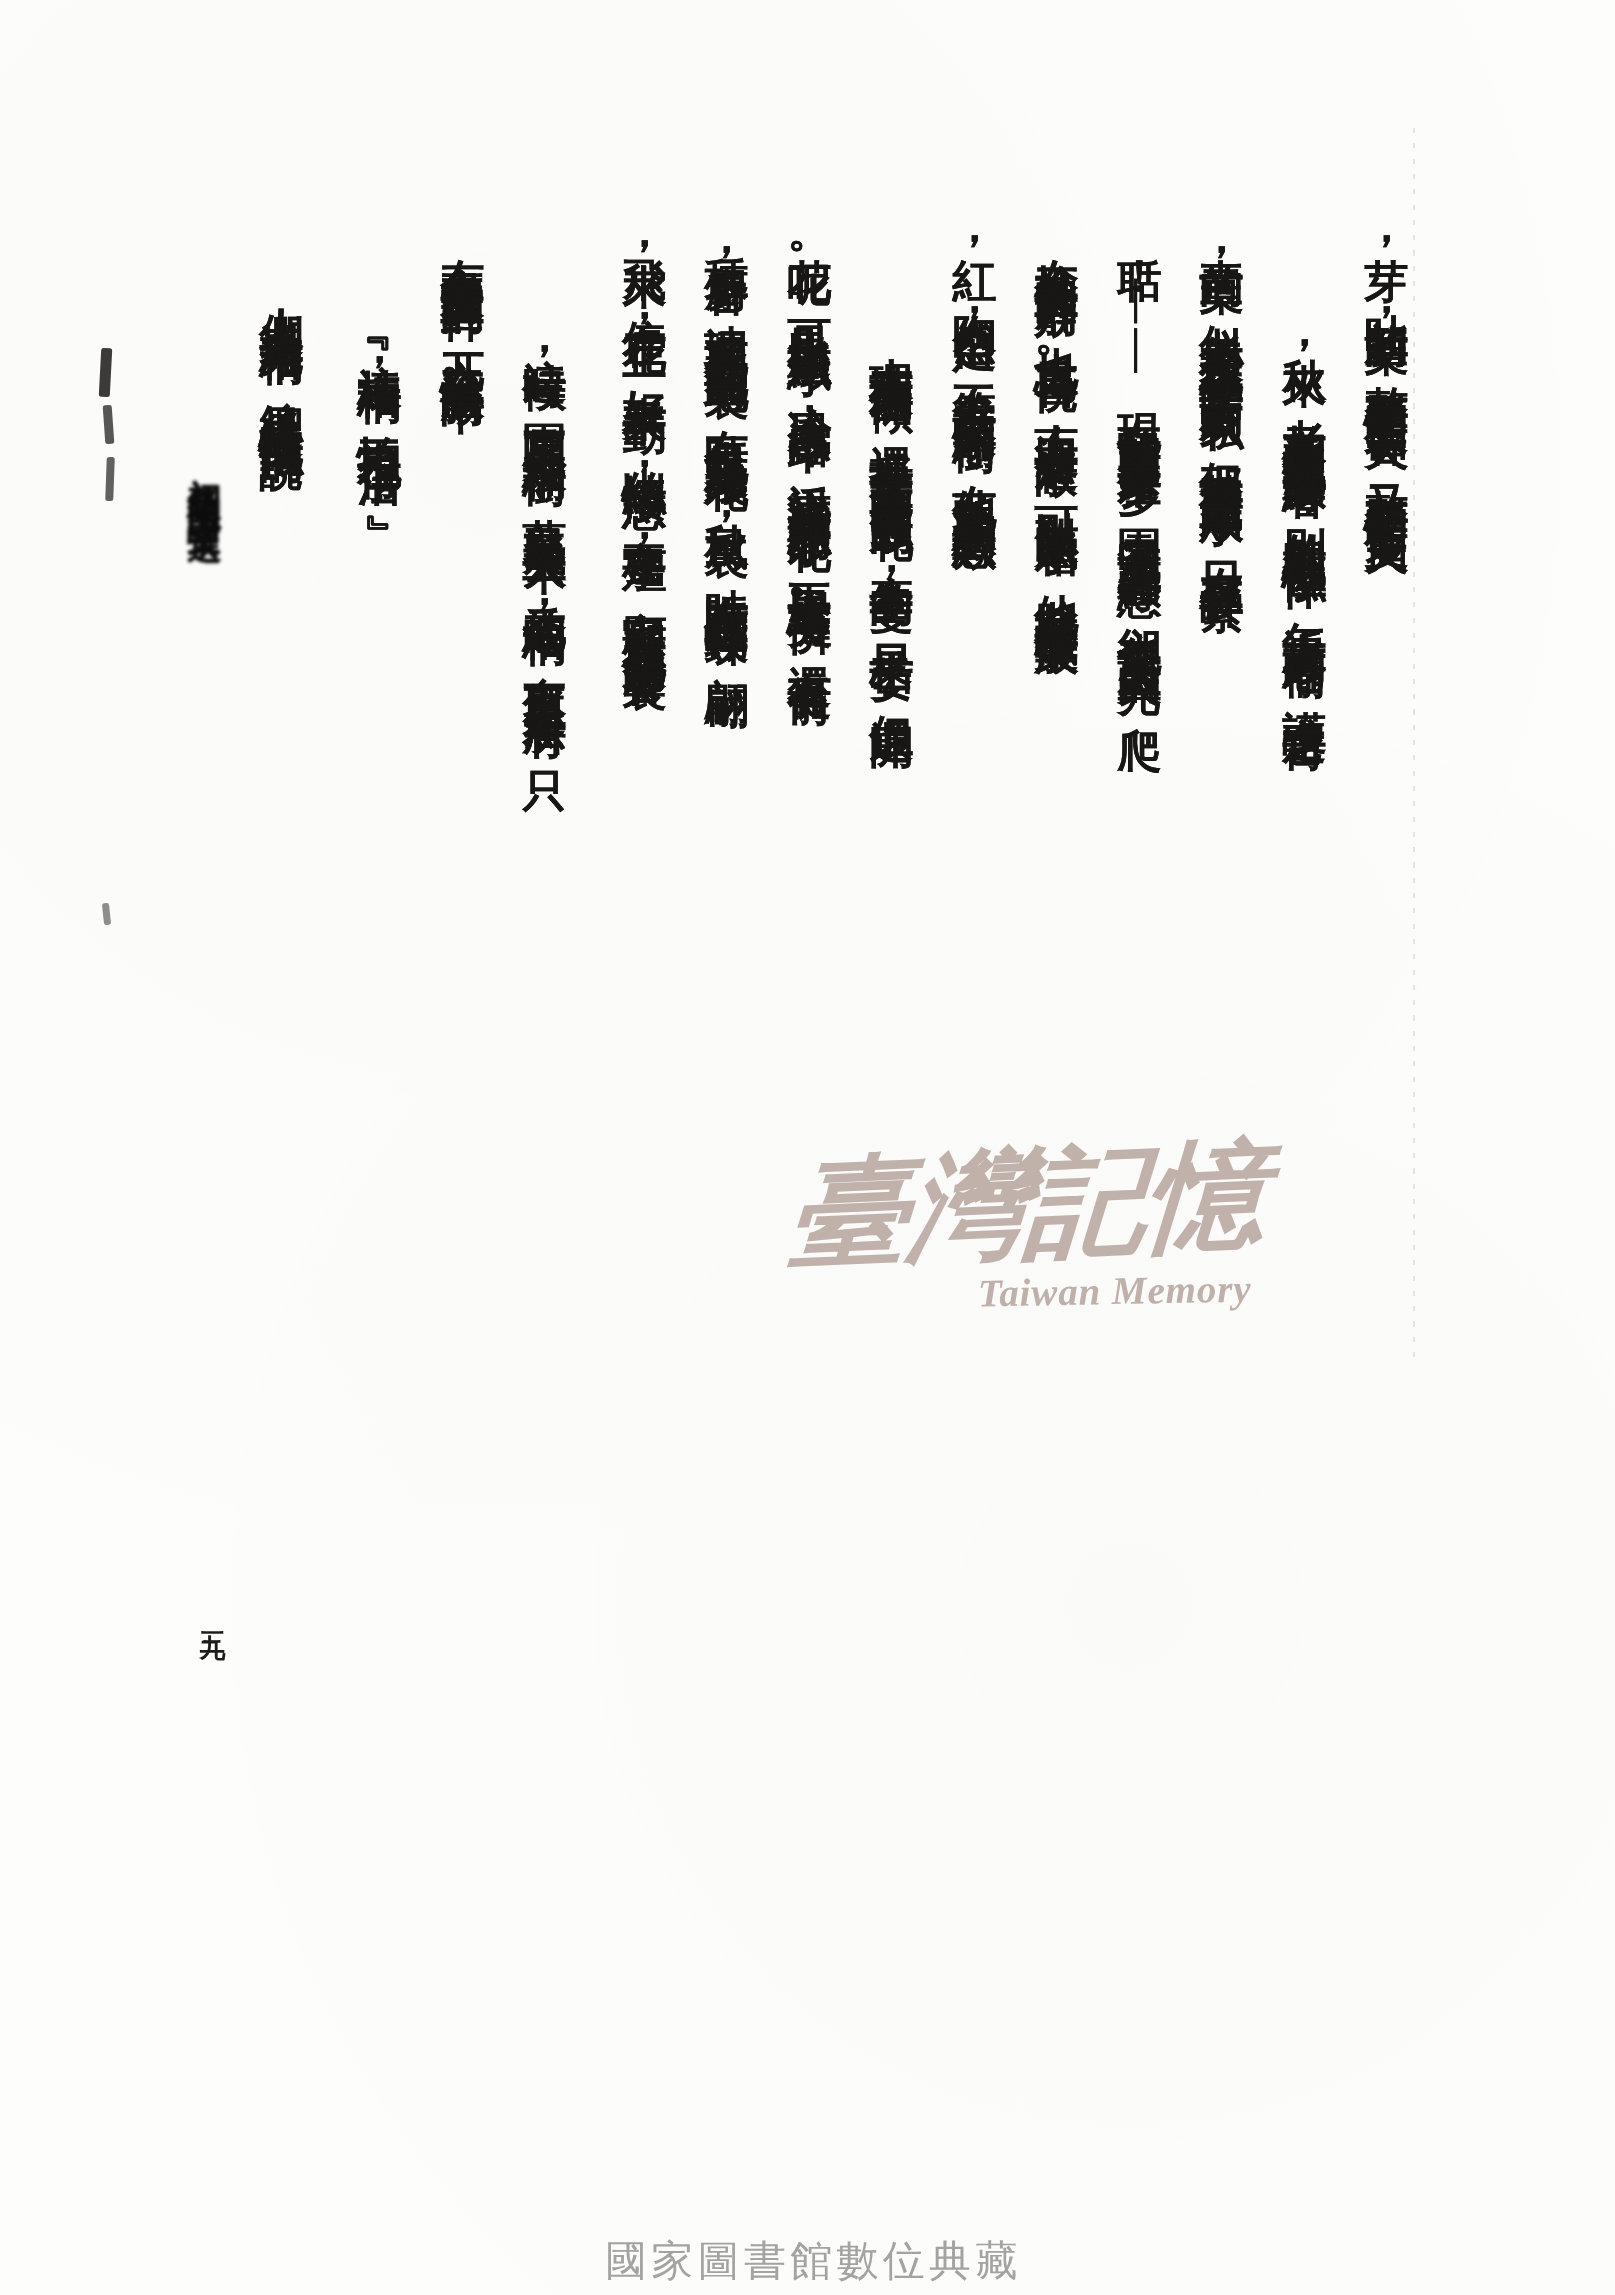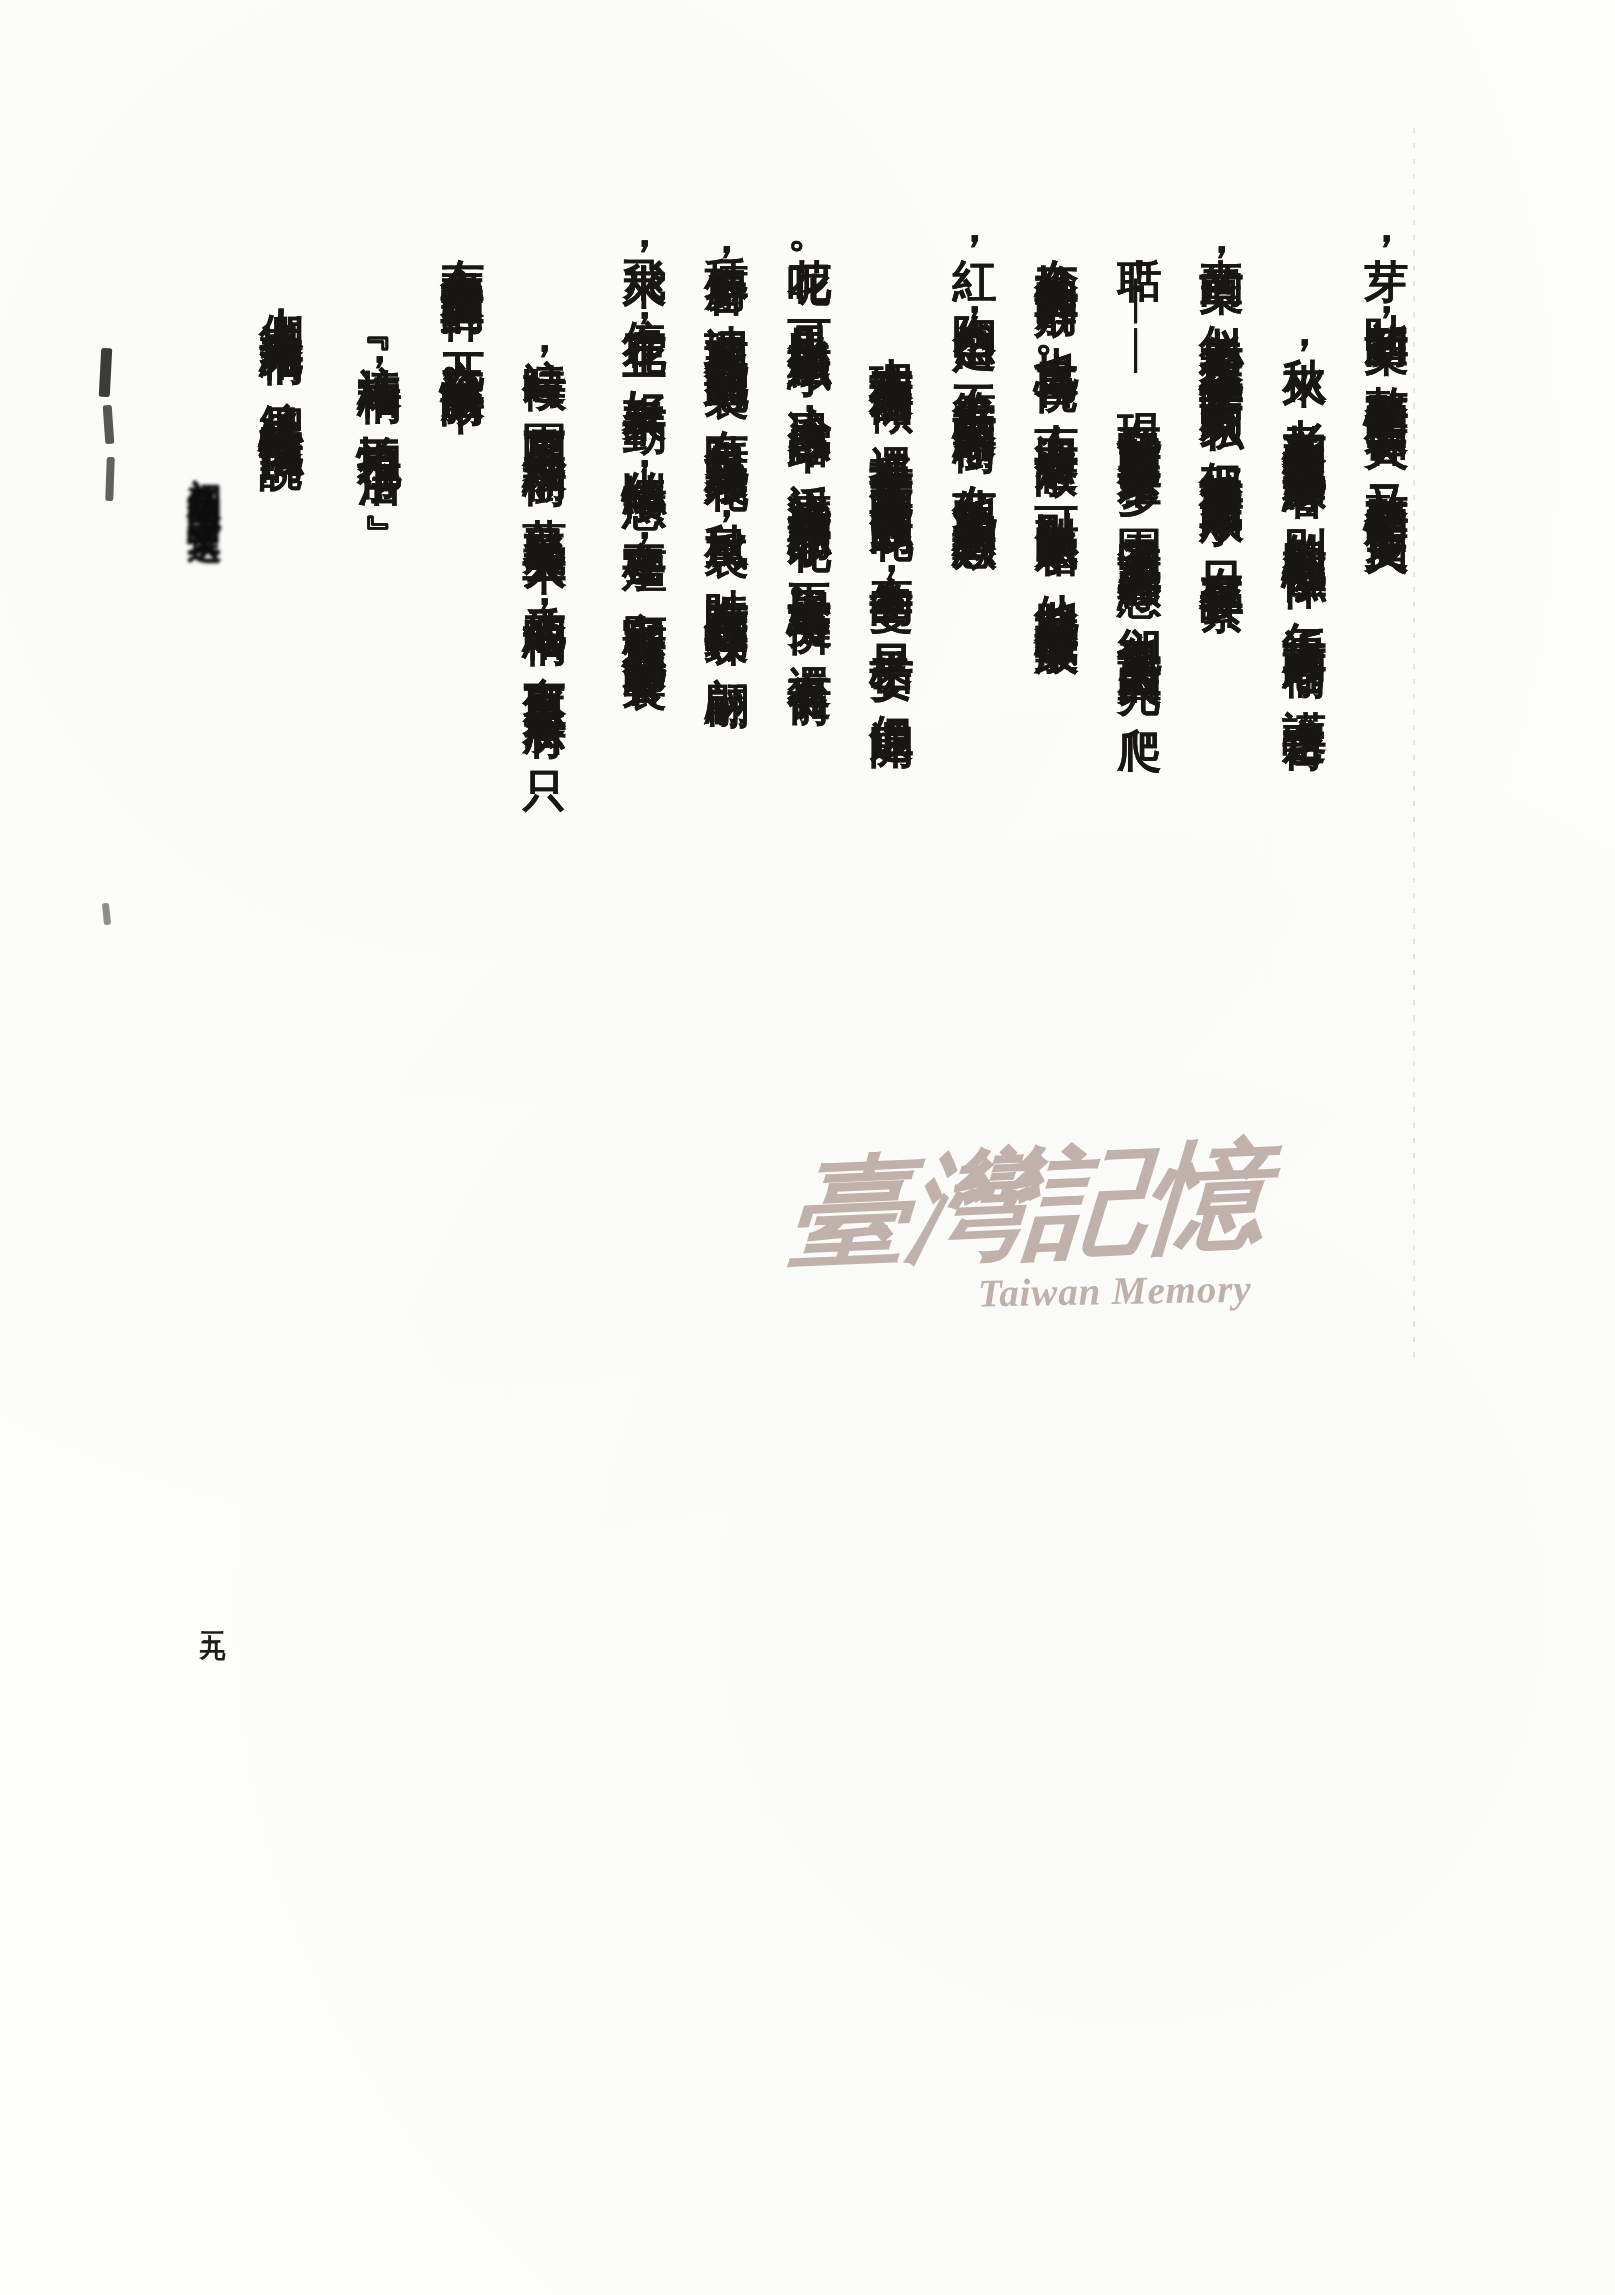--- a/index.html
+++ b/index.html
@@ -136,20 +136,21 @@
     <div class="vcol c10">飛來，停在花上，好半天不動；幽情悽戀，它要殭了，它願意殭在花兒的冷香裏！</div>
     <div class="vcol c11">　　這時候，園裏另外一株桐樹，葉兒已飛去大半；禿的梧桐，自然更是一無所有，只</div>
     <div class="vcol c12">有亭亭如靑玉的幹，兀立在慘淡斜陽中。</div>
     <div class="vcol c13">　　『這株梧桐，怕再也不得活了！』</div>
     <div class="vcol c14">　人們走過禿梧桐下，總是這樣惋惜似的說。</div>
 
     <div class="running-title">初級國語文選</div>
 
     <div class="page-number">三九</div>
 
+    <div class="caption">國家圖書館數位典藏</div>
 
     <div class="smudge sm1"></div>
     <div class="smudge sm2"></div>
     <div class="smudge sm3"></div>
     <div class="smudge sm4"></div>
     <div class="streak"></div>
   </div>
 
 </div>
 

